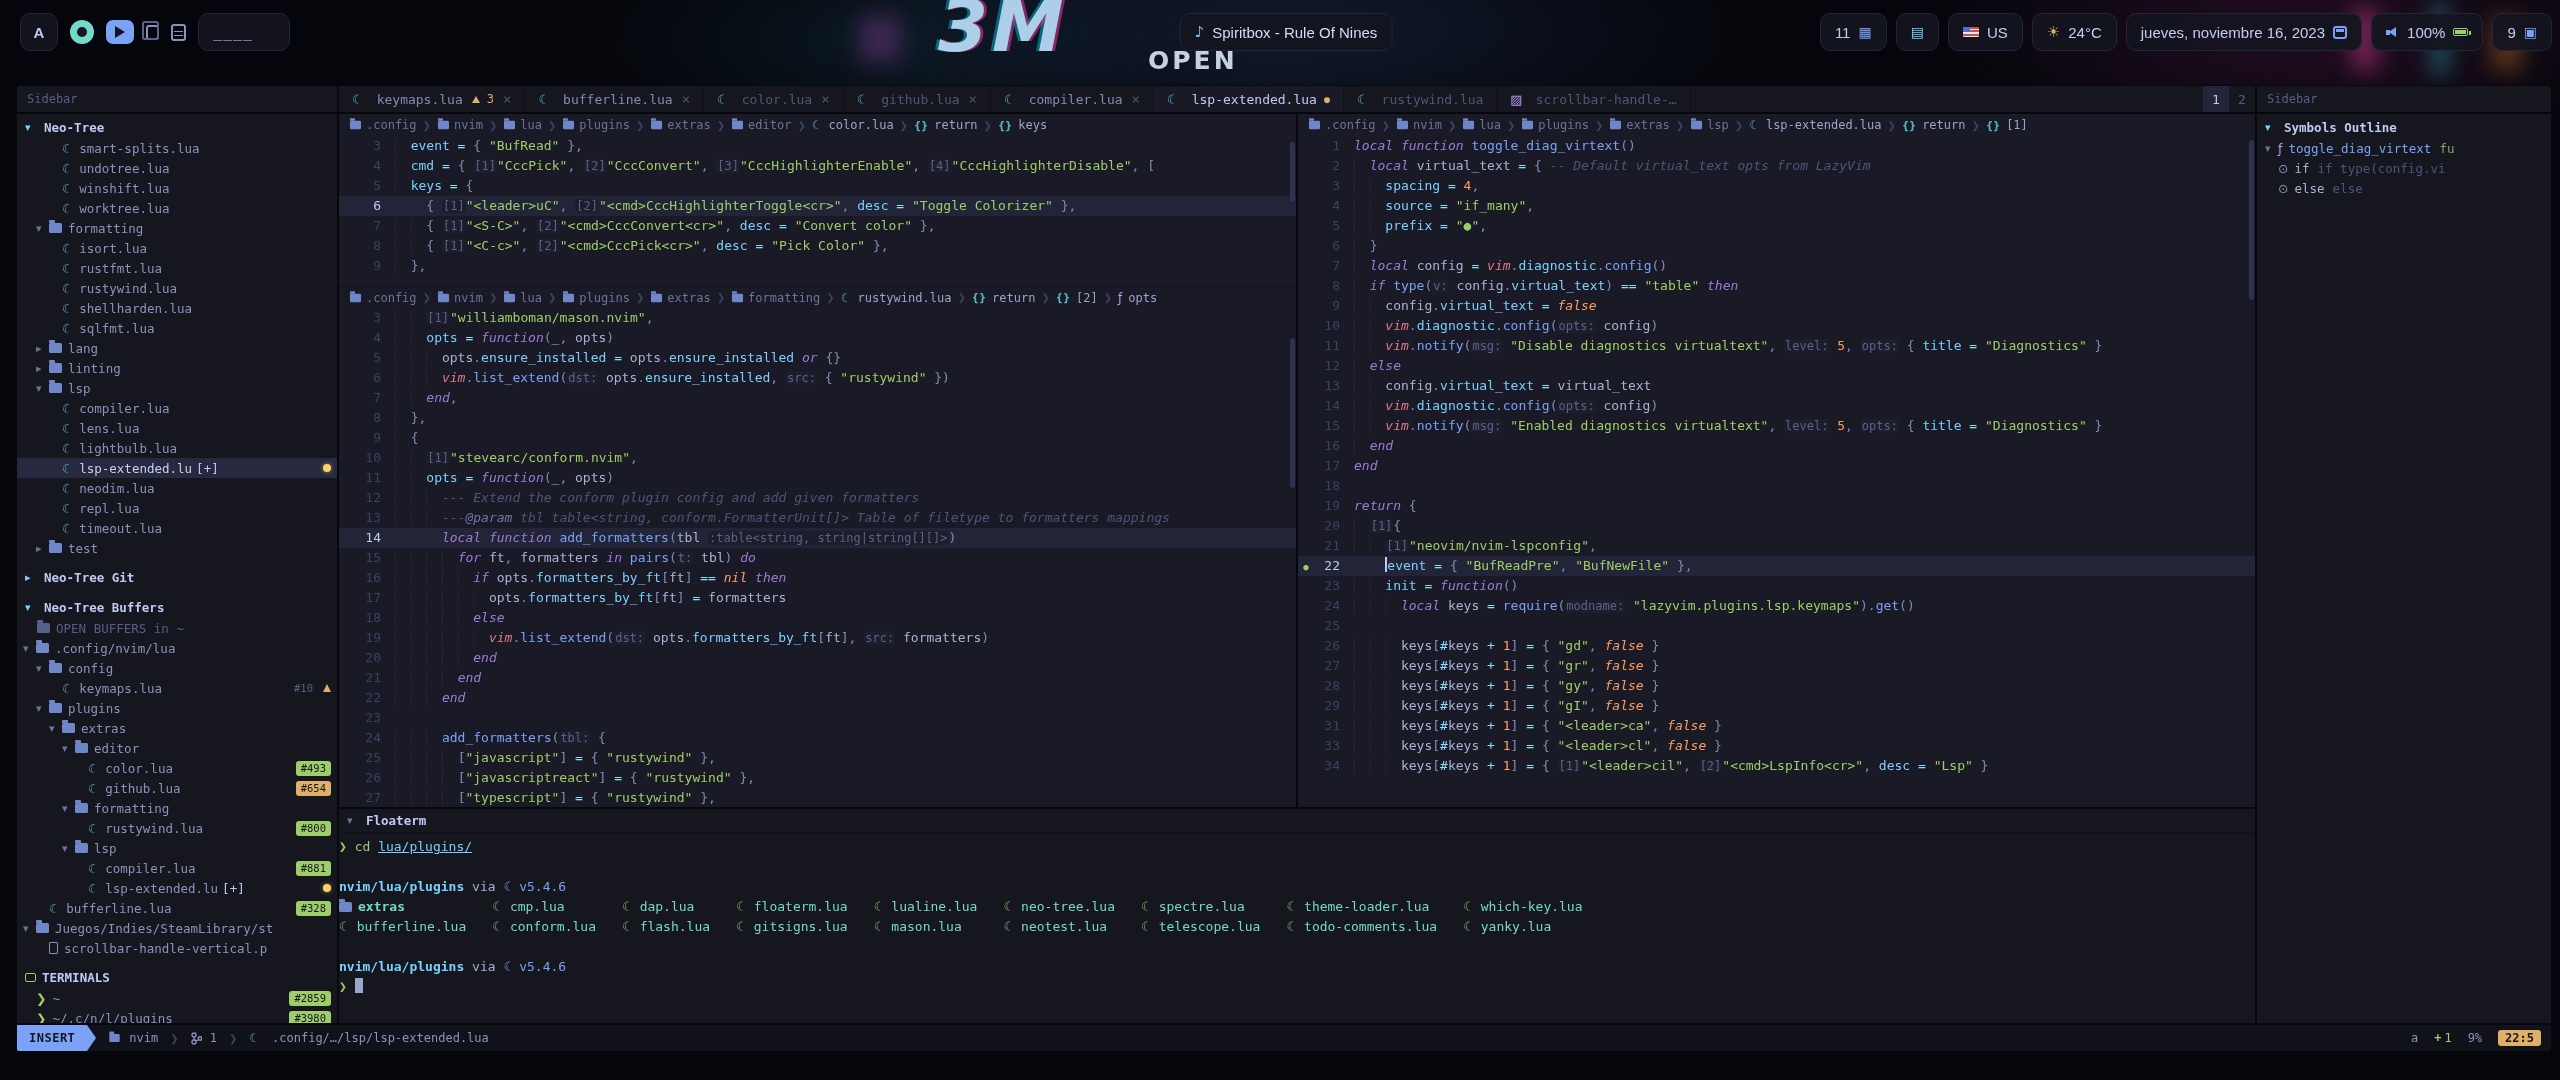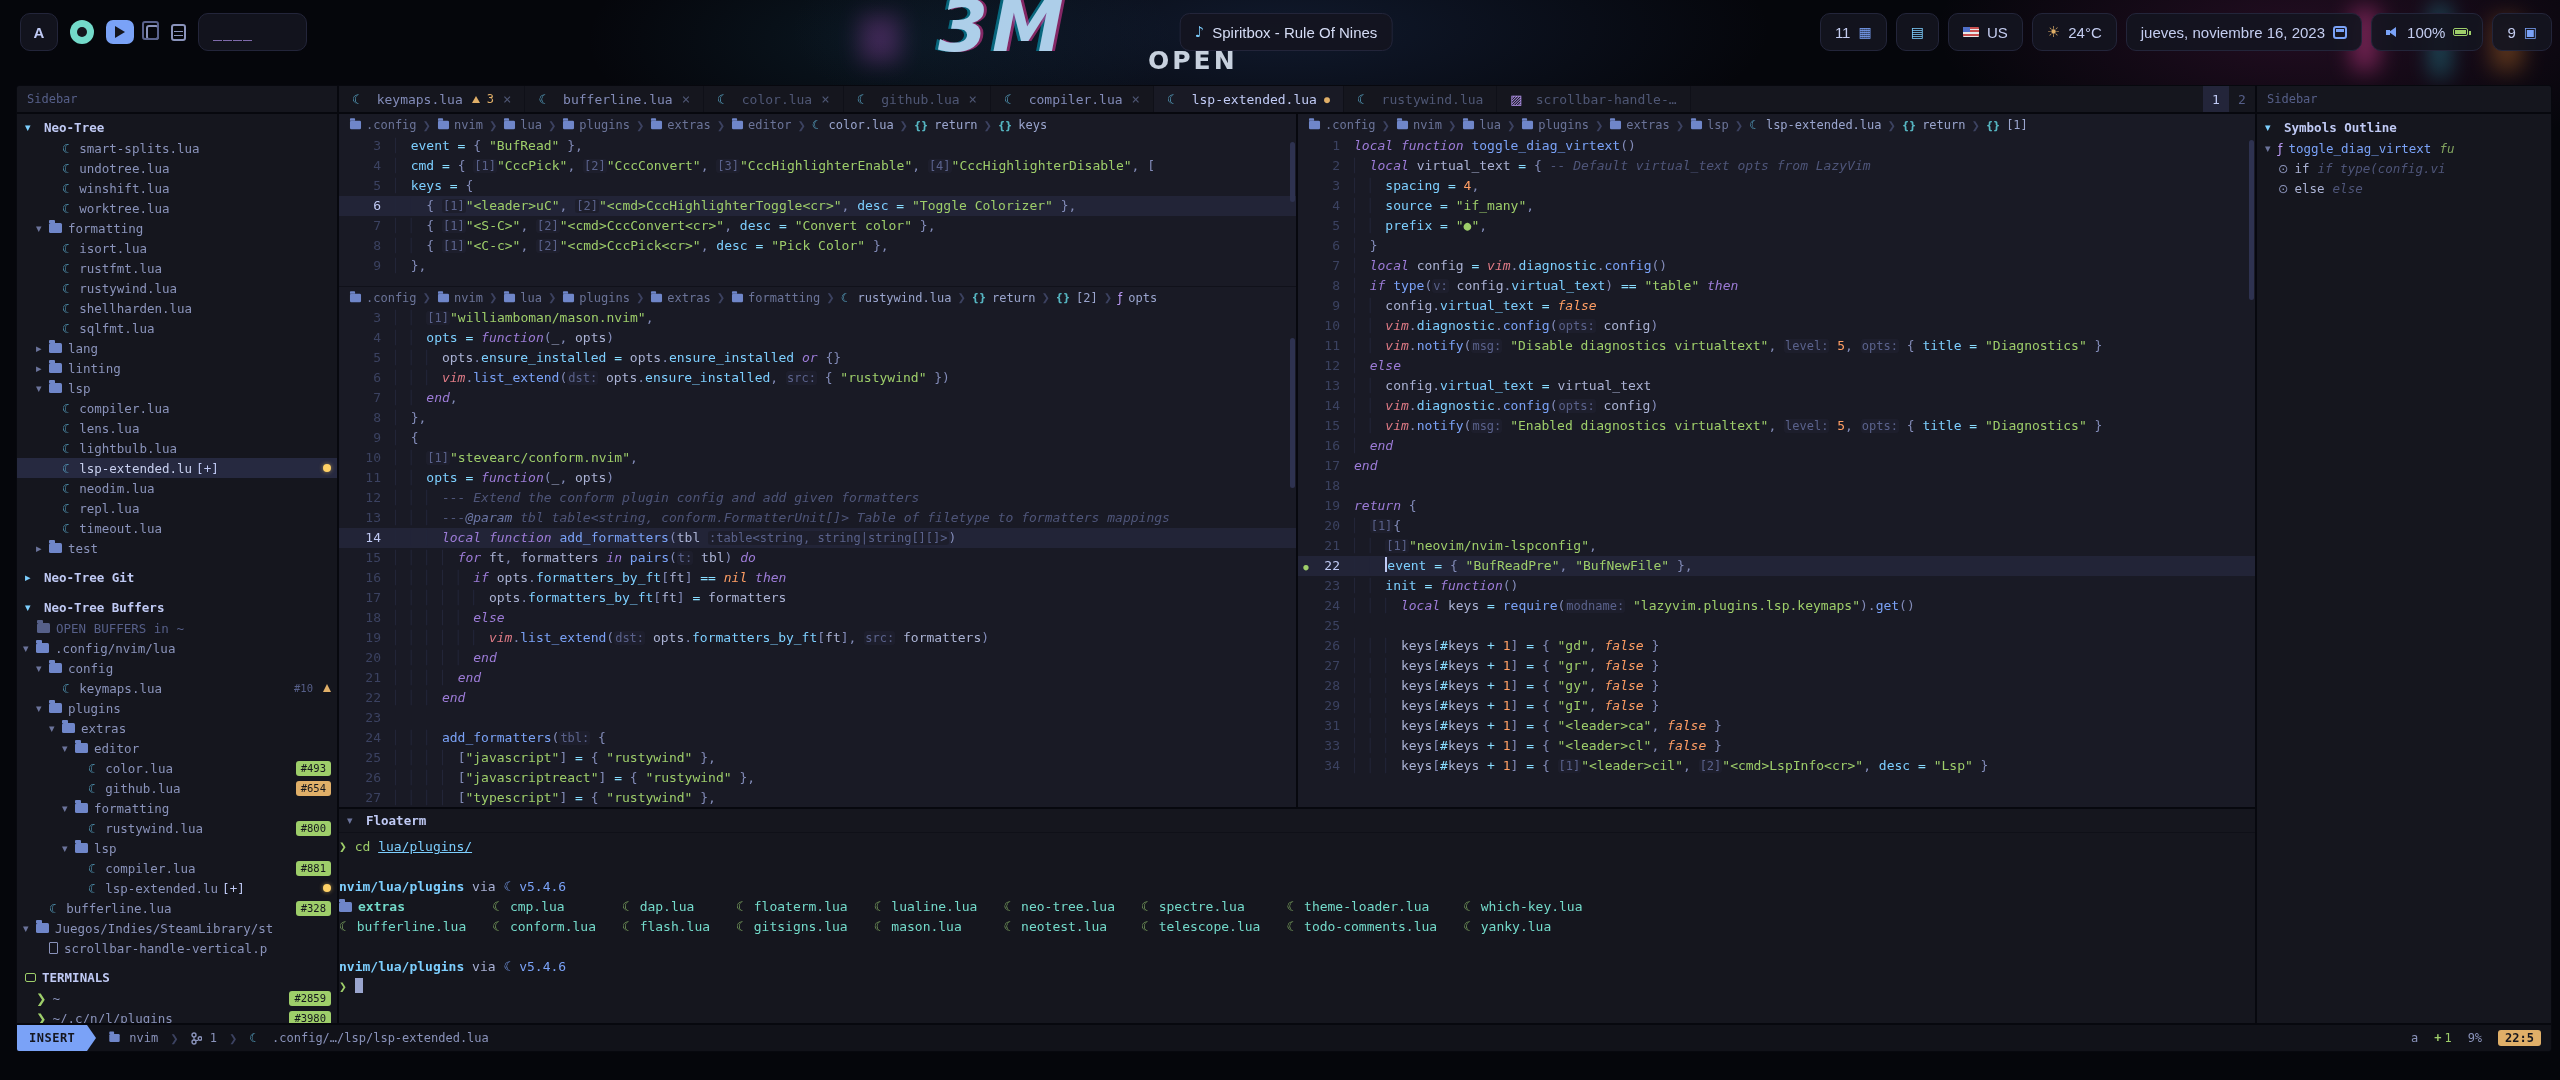--- a/index.html
+++ b/index.html
@@ -33,21 +33,21 @@
     background:rgba(20,21,31,.92);border:1px solid #23253a;color:#c4cdf0;font-size:15px}
   .logo{width:38px;justify-content:center;padding:0;font-weight:700;color:#c0caf5}
   .circ{width:24px;height:24px;border-radius:50%;background:var(--teal);position:relative}
   .circ:after{content:"";position:absolute;inset:7px;border-radius:50%;background:#14151d}
   .flagbtn{width:28px;height:24px;border-radius:7px;background:var(--blue);position:relative}
   .flagbtn:after{content:"";position:absolute;left:9px;top:6px;border-top:6px solid transparent;border-bottom:6px solid transparent;border-left:10px solid #14151d}
   .ic-copy{position:relative;width:13px;height:15px;border:2px solid #8a93bb;border-radius:3px}
   .ic-copy:before{content:"";position:absolute;left:-6px;top:-6px;width:13px;height:15px;border:2px solid #5a628c;border-radius:3px}
   .ic-notes{width:15px;height:17px;border:2px solid #8a93bb;border-radius:3px;
     background:repeating-linear-gradient(180deg,transparent 0 3px,#8a93bb 3px 4px);background-size:9px 100%;background-repeat:no-repeat;background-position:1px 2px}
-  .inputpill{width:109px}
+  .inputpill{width:92px}
   .inputtxt{color:#bb9af7;letter-spacing:1px;font-family:"DejaVu Sans Mono",monospace}
   .music{position:absolute;left:50%;transform:translateX(-50%);font-size:15px;color:#d5dcf5}
   .note{color:var(--cyan);font-family:"DejaVu Sans",sans-serif}
   .gi{color:var(--blue);font-family:"DejaVu Sans",sans-serif;font-size:14px}
   .gi2{color:var(--cyan);font-family:"DejaVu Sans",sans-serif;font-size:14px}
   .sun{color:var(--yellow);font-family:"DejaVu Sans",sans-serif;font-size:15px}
   .flag{position:relative;width:16px;height:10px;background:repeating-linear-gradient(180deg,#c94f4f 0 1.7px,#e8e8e8 1.7px 3.4px);border-radius:1px}
   .flag:before{content:"";position:absolute;left:0;top:0;width:7px;height:5px;background:#4f6fc9}
   .cal{position:relative;width:14px;height:13px;border:2px solid var(--blue);border-radius:3px}
   .cal:before{content:"";position:absolute;left:1px;right:1px;top:1px;height:3px;background:var(--blue)}
@@ -156,21 +156,21 @@
   .blockcaret{display:inline-block;width:8px;height:15px;background:#9aa5ce;vertical-align:-2px}
   .lsgrid{display:grid;grid-template-rows:repeat(2,20px);grid-auto-flow:column;column-gap:26px;justify-content:start}
   .lsc{display:flex;align-items:center;white-space:nowrap}
   .lsn{color:var(--teal)}
   .lsn.dir{font-weight:700}
   
   .rightbar{display:flex;flex-direction:column;padding-top:2px}
   .orow{display:flex;align-items:center;height:20px;padding:0 8px;font-size:12.5px;color:var(--fgmid);white-space:nowrap;overflow:hidden}
   .ol{color:#aab2d4}
   .ol.blue{color:var(--blue)}
-  .oh{color:var(--cmt);font-style:italic;margin-left:8px;overflow:hidden;text-overflow:ellipsis}
+  .oh{color:var(--cmt);margin-left:8px;overflow:hidden;text-overflow:ellipsis}
   .oh.green{color:#82a35f}
   
   .statusbar{grid-column:1/4;background:var(--panel2);display:flex;align-items:center;font-size:12px;color:var(--fgmid)}
   .sb-mode{background:var(--blue);color:#15161e;font-weight:700;padding:0 12px;height:100%;display:flex;align-items:center;letter-spacing:.5px}
   .sb-arrow{width:0;height:0;border-top:13px solid transparent;border-bottom:13px solid transparent;border-left:9px solid var(--blue)}
   .sb-seg{display:flex;align-items:center;gap:6px;margin-left:12px}
   .sb-sep{color:#3c4261;margin-left:12px;font-family:"DejaVu Sans",sans-serif;font-size:10px}
   .sb-right{margin-left:auto;display:flex;align-items:center;gap:16px;padding-right:10px}
   .sb-add{color:var(--green)}
   .sb-add .plus{font-weight:700;margin-right:3px}

